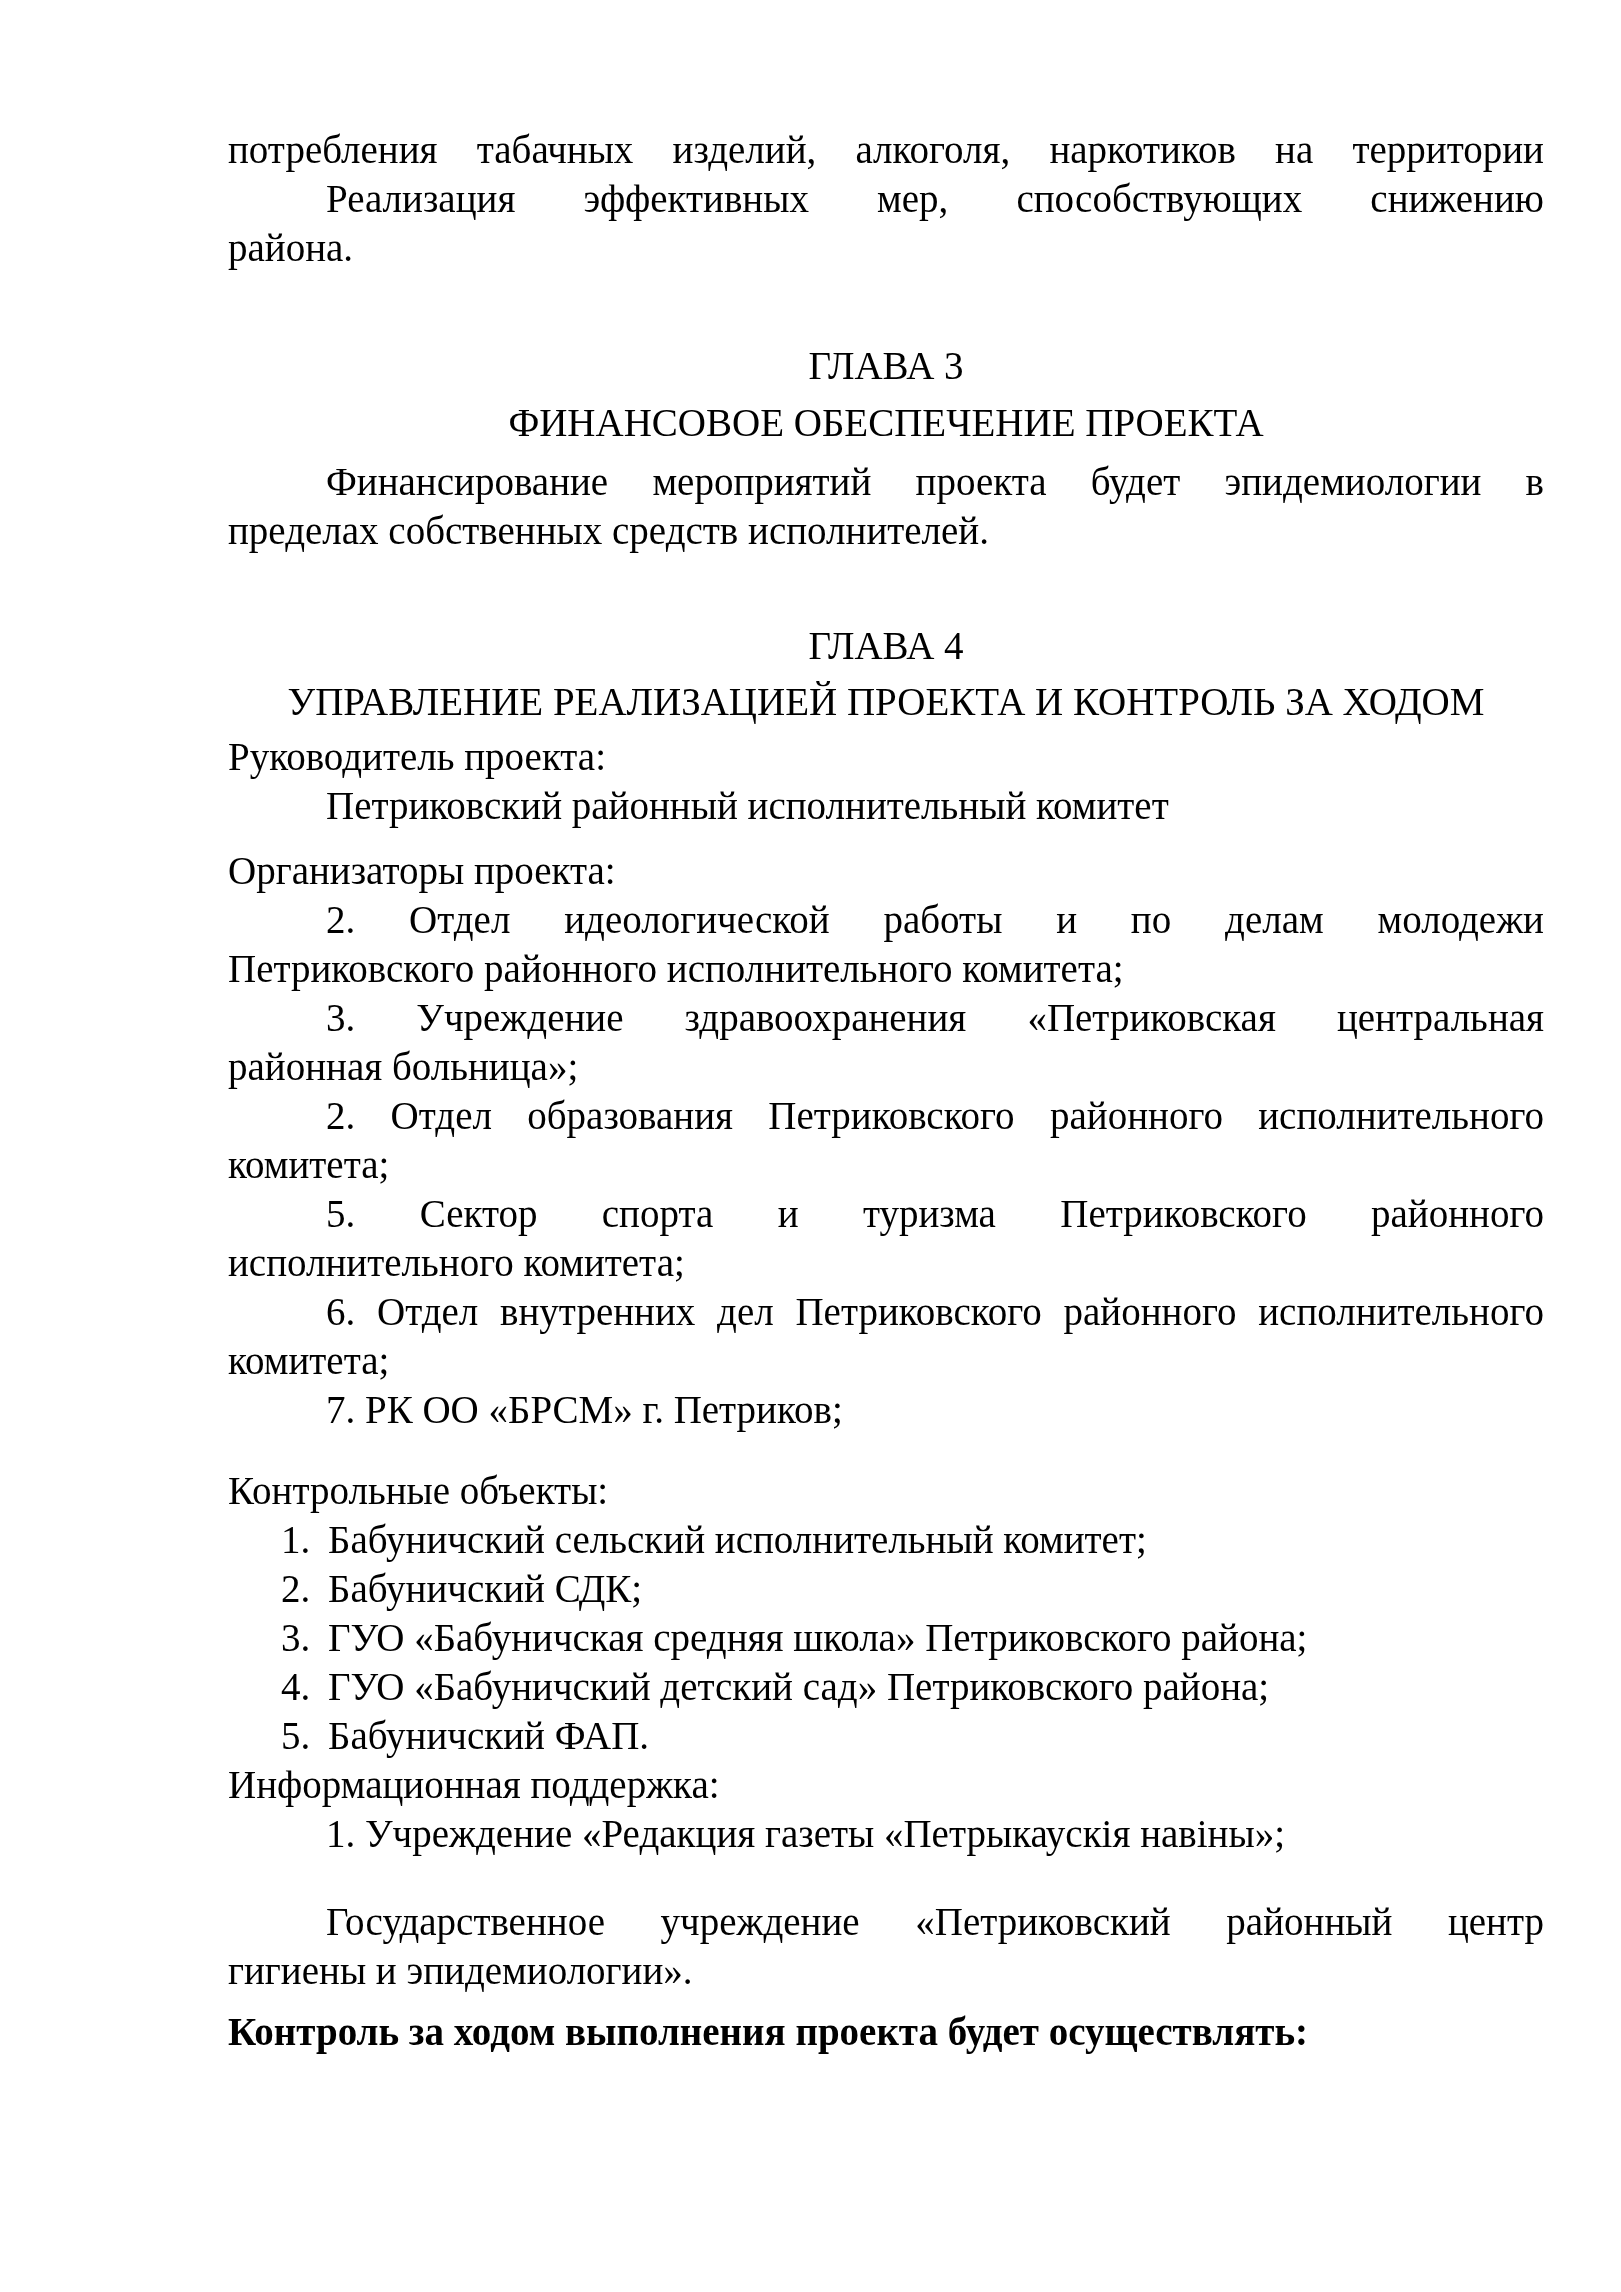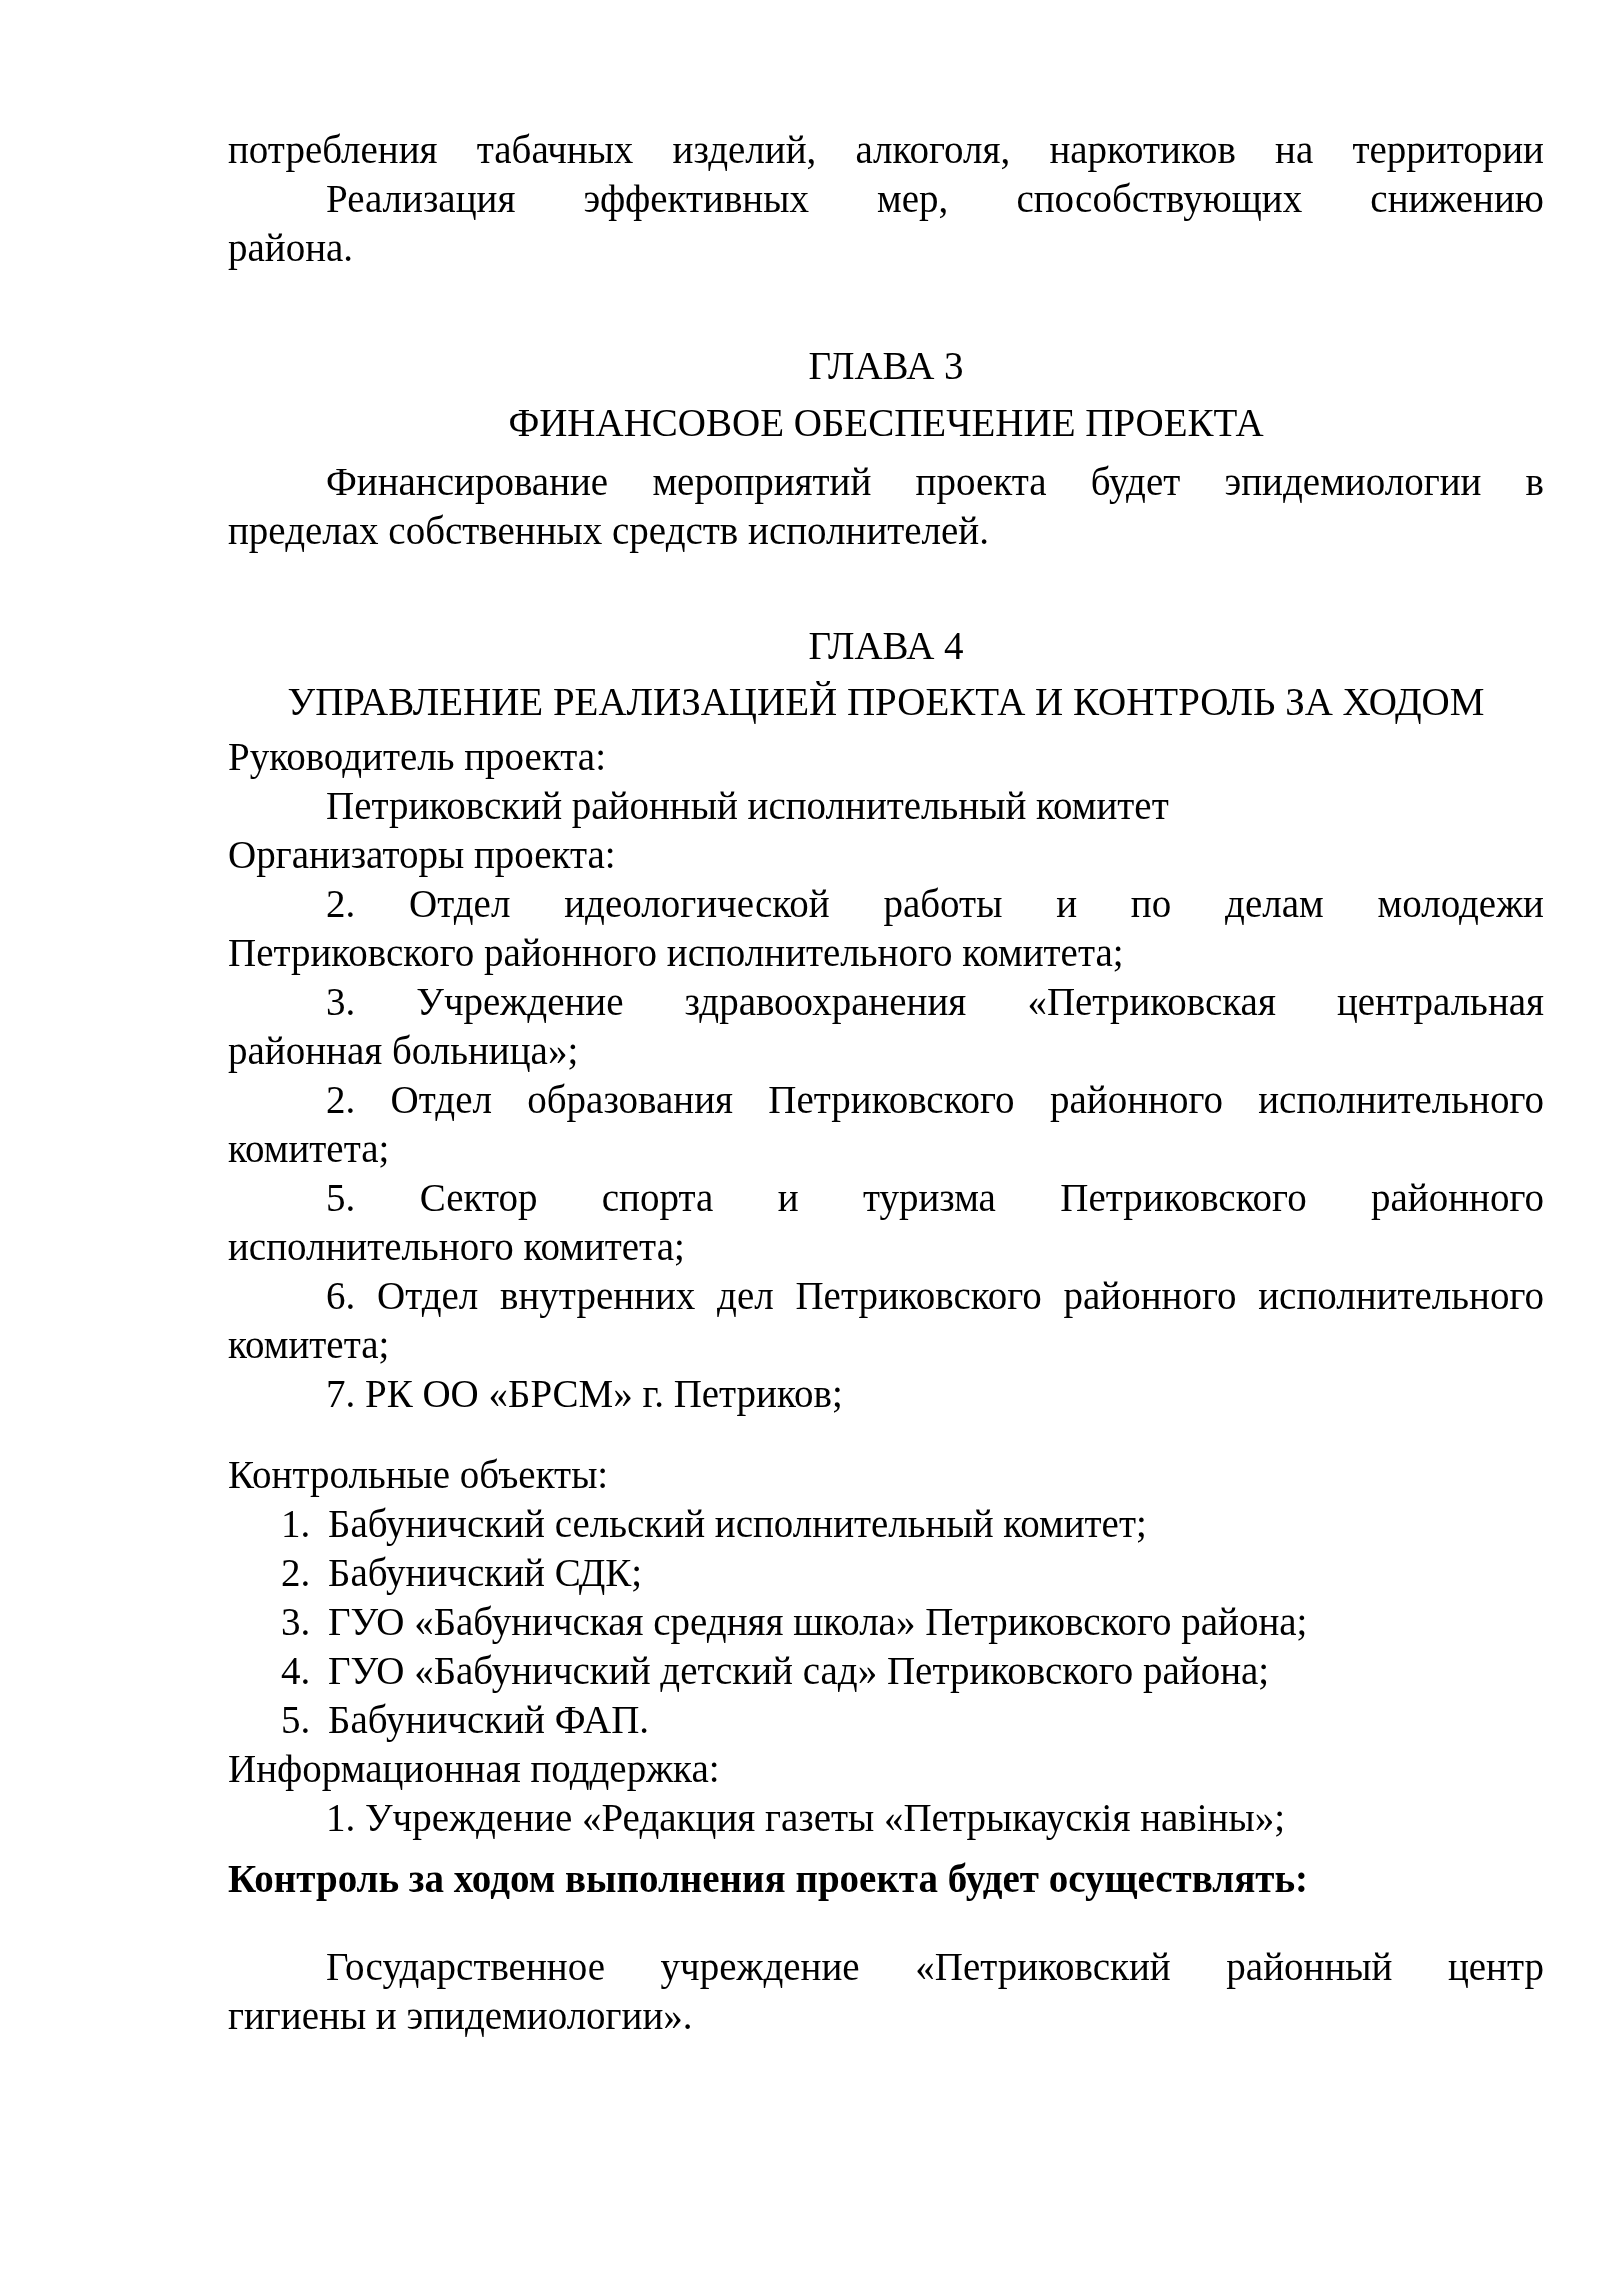--- a/index.html
+++ b/index.html
@@ -66,21 +66,21 @@
     </div>
     <div class="block heading" style="margin-top: 7.8px;">
       <div class="line">УПРАВЛЕНИЕ РЕАЛИЗАЦИЕЙ ПРОЕКТА И КОНТРОЛЬ ЗА ХОДОМ</div>
     </div>
     <div class="block " style="margin-top: 5.9px;">
       <div class="line">Руководитель проекта:</div>
     </div>
     <div class="block " style="margin-top: 0px;">
       <div class="line indent">Петриковский районный исполнительный комитет</div>
     </div>
-    <div class="block " style="margin-top: 0px;">
+    <div class="block " style="margin-top: 16px;">
       <div class="line">Организаторы проекта:</div>
     </div>
     <div class="block " style="margin-top: 0px;">
       <div class="line fill indent">2. Отдел идеологической работы и по делам молодежи</div>
       <div class="line">Петриковского районного исполнительного комитета;</div>
     </div>
     <div class="block " style="margin-top: 0px;">
       <div class="line fill indent">3. Учреждение здравоохранения «Петриковская центральная</div>
       <div class="line">районная больница»;</div>
     </div>
@@ -108,21 +108,21 @@
       <div class="line num-line"><span class="marker">3.</span><span>ГУО «Бабуничская средняя школа» Петриковского района;</span></div>
       <div class="line num-line"><span class="marker">4.</span><span>ГУО «Бабуничский детский сад» Петриковского района;</span></div>
       <div class="line num-line"><span class="marker">5.</span><span>Бабуничский ФАП.</span></div>
     </div>
     <div class="block " style="margin-top: 0px;">
       <div class="line">Информационная поддержка:</div>
     </div>
     <div class="block " style="margin-top: 0px;">
       <div class="line indent">1. Учреждение «Редакция газеты «Петрыкаускія навіны»;</div>
     </div>
-    <div class="block  bold" style="margin-top: 11.8px;">
-      <div class="line">Контроль за ходом выполнения проекта будет осуществлять:</div>
-    </div>
     <div class="block " style="margin-top: 39px;">
       <div class="line fill indent">Государственное учреждение «Петриковский районный центр</div>
       <div class="line">гигиены и эпидемиологии».</div>
+    </div>
+    <div class="block  bold" style="margin-top: 11.8px;">
+      <div class="line">Контроль за ходом выполнения проекта будет осуществлять:</div>
     </div>
   </div>
 
 
 </body></html>

